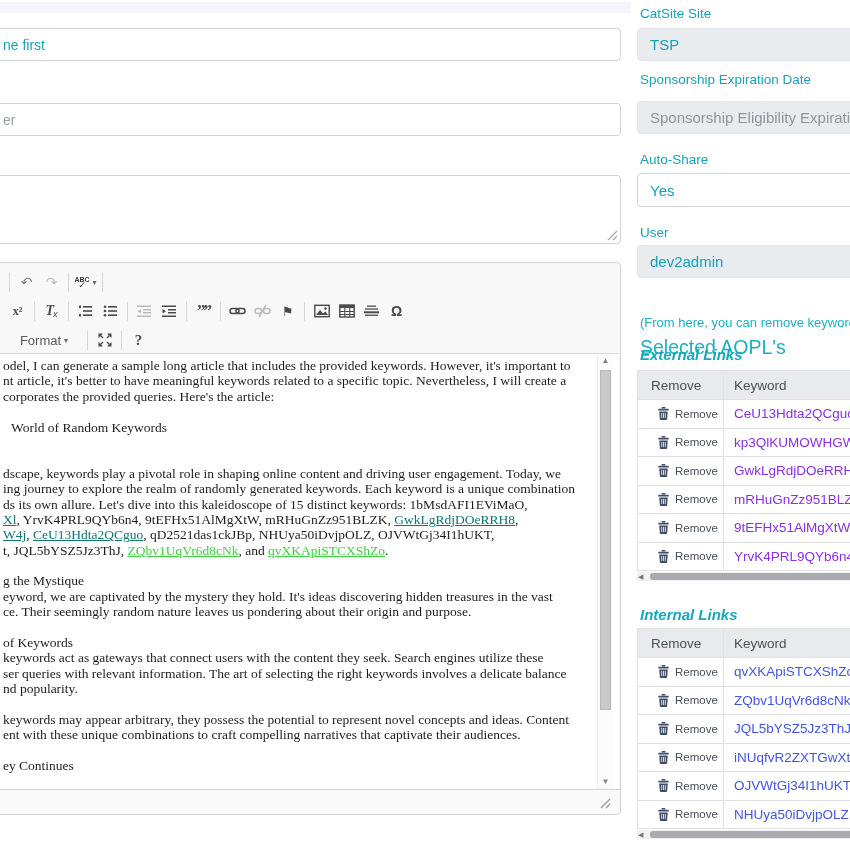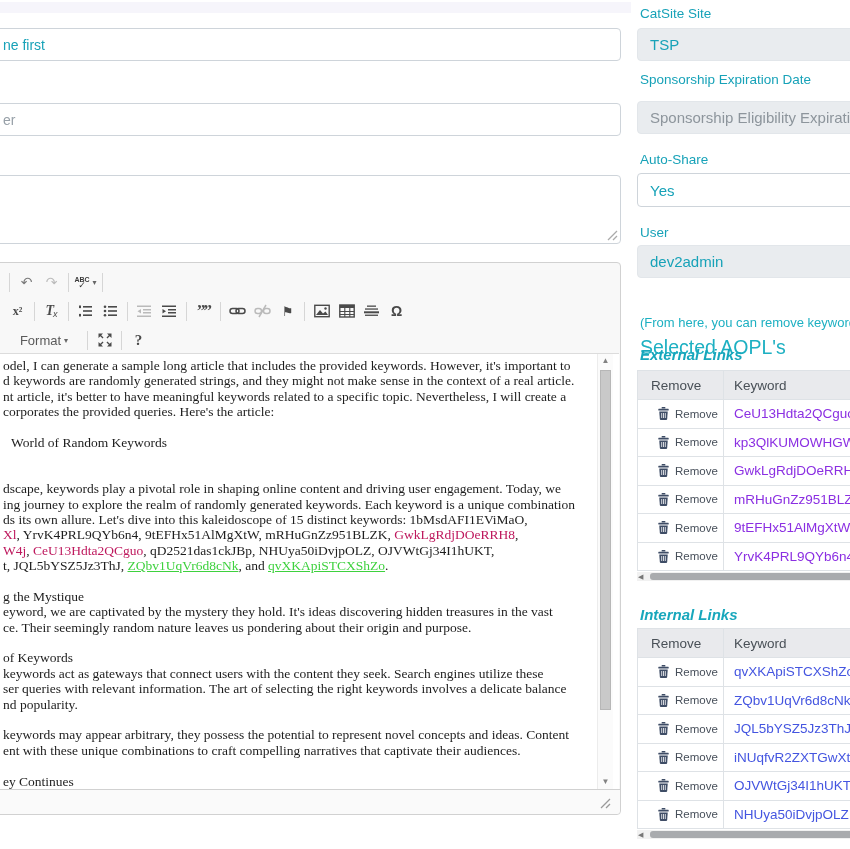--- a/index.html
+++ b/index.html
@@ -57,21 +57,21 @@
   }
   .helpq { font-weight:bold; font-size:15px; font-family:"Liberation Serif", serif; }
 
   .econtent { position:absolute; top:90px; left:1px; right:1px; bottom:25px; background:#fff; border-top:1px solid #dcdcdc; }
   #editor-lines {
     position:absolute; left:0; top:0; right:24px; bottom:0; overflow:hidden;
     padding:4px 0 0 25px; font-family:"Liberation Serif", serif; font-size:13.5px;
     line-height:15.4px; color:#1d1d1d;
   }
   .eline { white-space:nowrap; height:15.4px; }
-  .a-ext { color:#be185d; cursor:pointer; }
+  .a-ext { color:#0f766e; text-decoration:underline; cursor:pointer; }
   .a-int { color:#3ed13e; text-decoration:underline; cursor:pointer; }
 
   .vscroll { position:absolute; top:0; bottom:0; right:6px; width:16px; background:#fbfbfb; border-left:1px solid #ececec; }
   .sarr { position:absolute; left:0; width:15px; height:14px; text-align:center; font-size:8px; color:#828282; line-height:14px; cursor:pointer; }
   .vthumb { position:absolute; left:2px; width:11px; top:16px; height:340px; background:#c9c9c9; border:1px solid #b7b7b7; cursor:pointer; }
 
   .ebottom { position:absolute; left:0; right:0; bottom:0; height:25px; background:#fafafa; border-top:1px solid var(--ebord); border-radius:0 0 4px 4px; }
 
   
   .lbl { left:640px; color:var(--teal); font-size:13.5px; }
@@ -257,21 +257,20 @@
           </svg>
       </span>
       <span class="tsep"></span>
       <span class="tbtn helpq">?</span>
     </div>
   </div>
 
   <div class="econtent">
     <div id="editor-lines">
         <div class="eline"><span class="">odel, I can generate a sample long article that includes the provided keywords. However, it's important to</span></div>
-        <div class="eline"><span class="">d keywords are randomly generated strings, and they might not make sense in the context of a real article.</span></div>
         <div class="eline"><span class="">nt article, it's better to have meaningful keywords related to a specific topic. Nevertheless, I will create a</span></div>
         <div class="eline"><span class="">corporates the provided queries. Here's the article:</span></div>
         <div class="eline"></div>
         <div class="eline" style="padding-left: 8px;"><span class="">World of Random Keywords</span></div>
         <div class="eline"></div>
         <div class="eline"></div>
         <div class="eline"><span class="">dscape, keywords play a pivotal role in shaping online content and driving user engagement. Today, we</span></div>
         <div class="eline"><span class="">ing journey to explore the realm of randomly generated keywords. Each keyword is a unique combination</span></div>
         <div class="eline"><span class="">ds its own allure. Let's dive into this kaleidoscope of 15 distinct keywords: 1bMsdAFI1EViMaO,</span></div>
         <div class="eline"><span class="a-ext">Xl</span><span class="">, YrvK4PRL9QYb6n4, 9tEFHx51AlMgXtW, mRHuGnZz951BLZK, </span><span class="a-ext">GwkLgRdjDOeRRH8</span><span class="">,</span></div>

